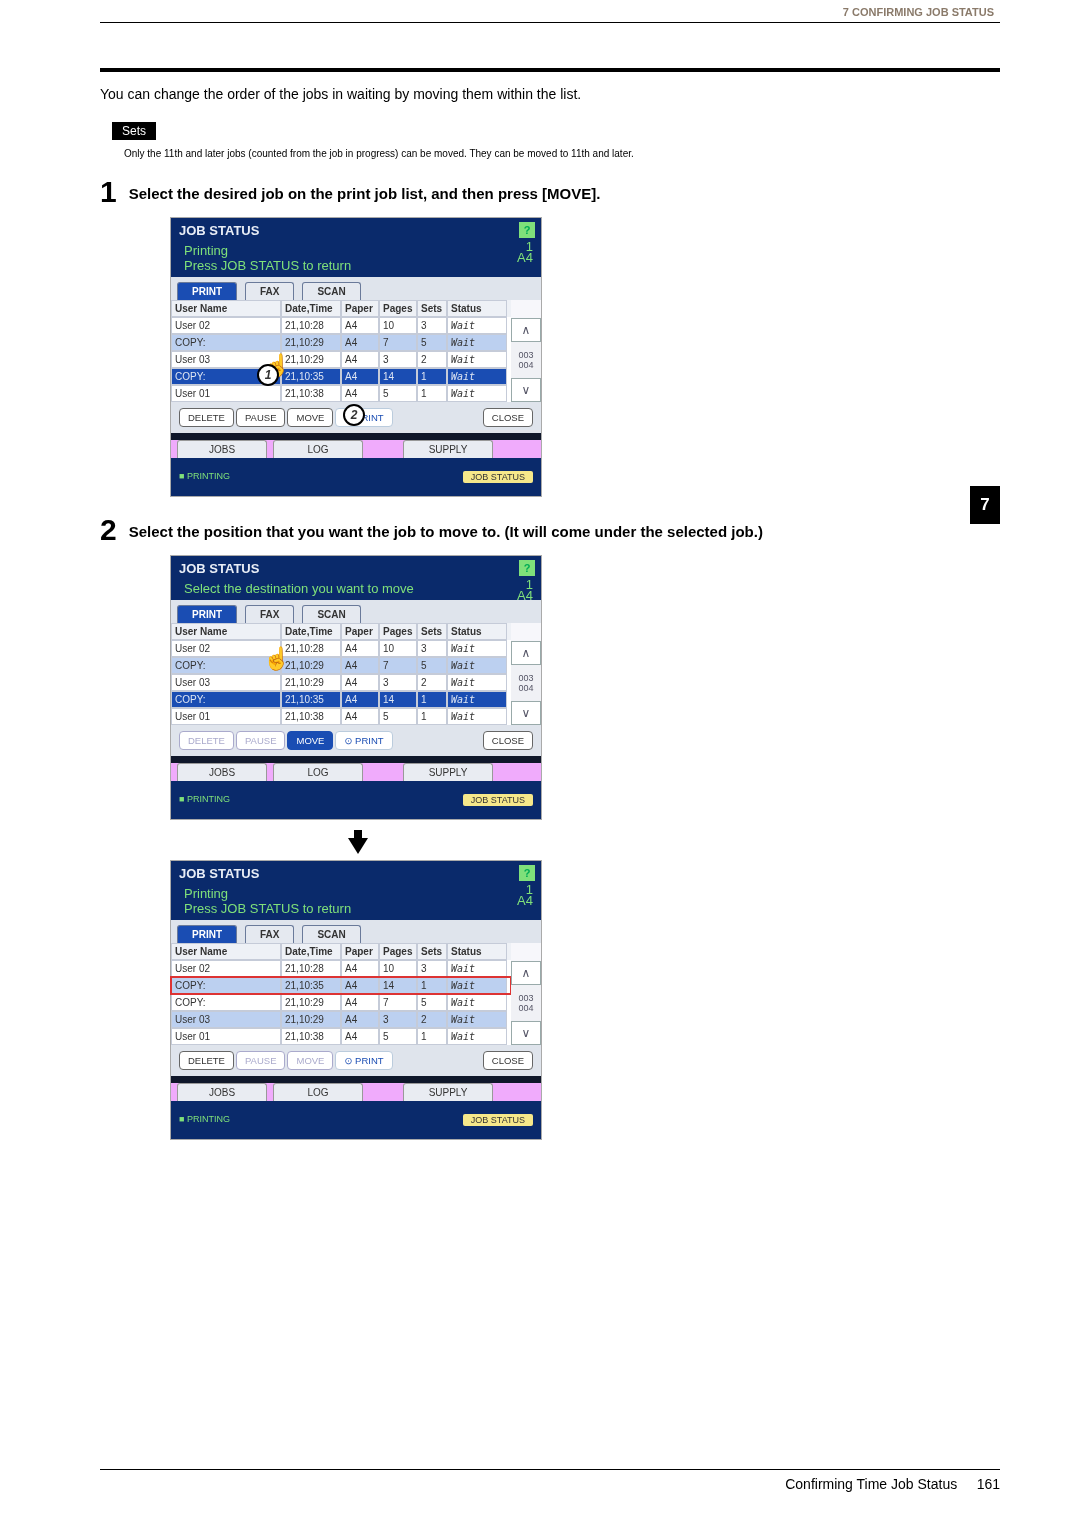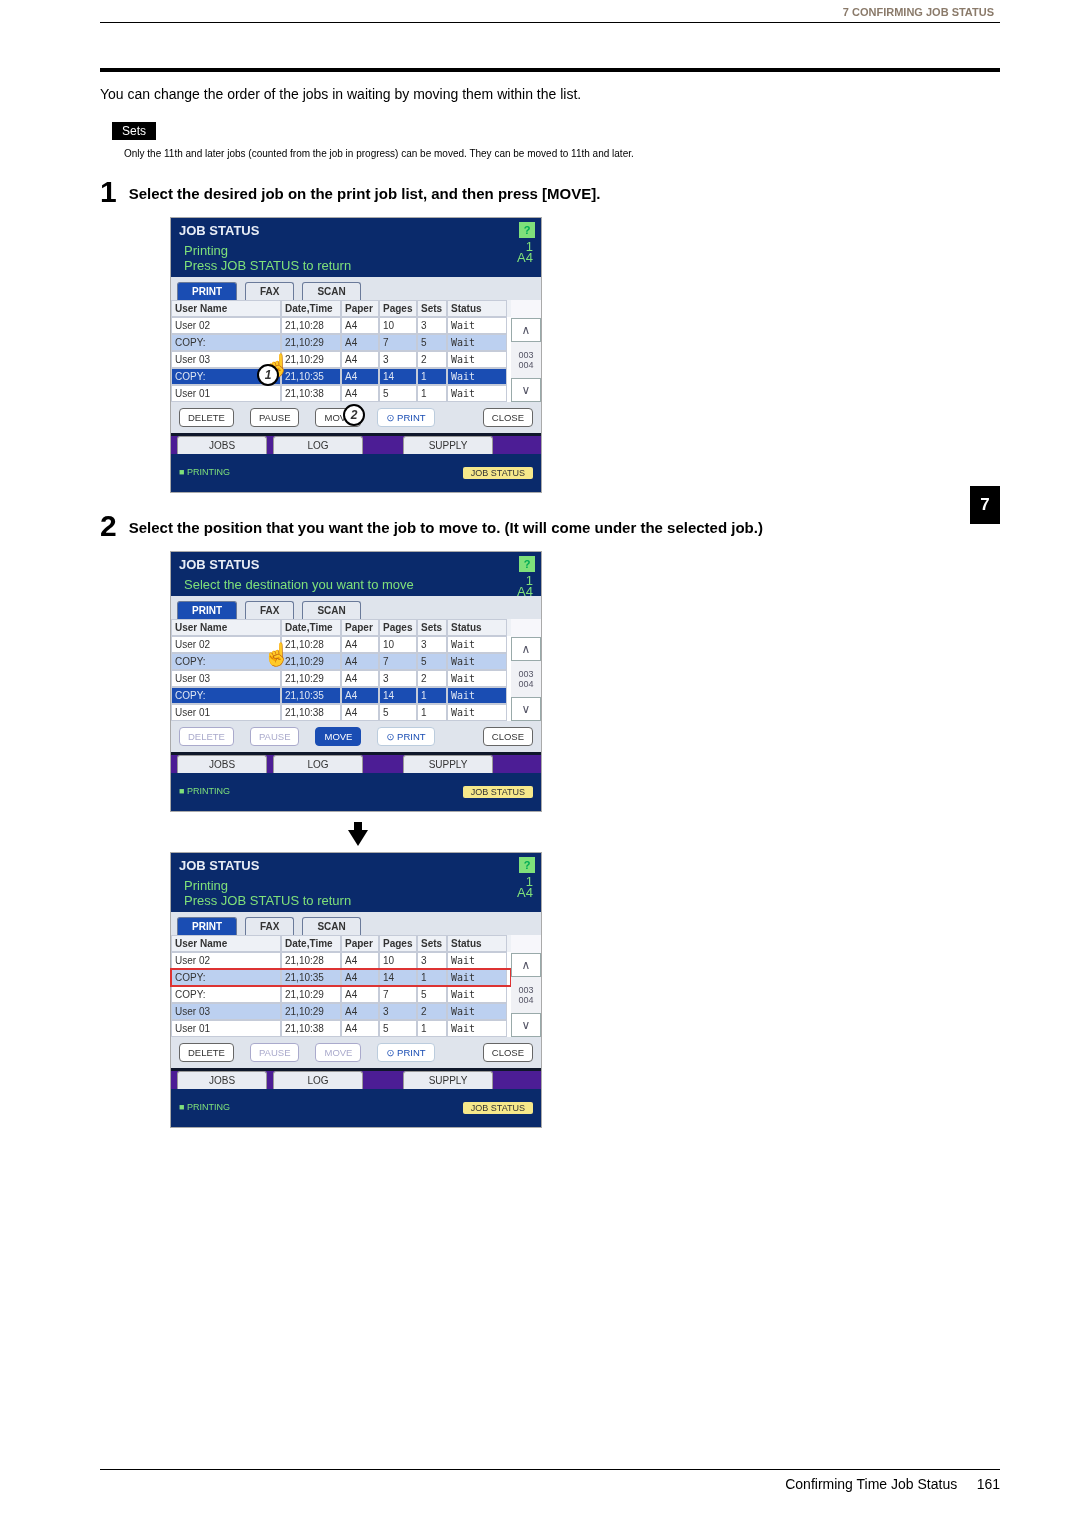--- a/index.html
+++ b/index.html
@@ -25,32 +25,32 @@
   .sub { background:#0a2a6b; color:#7fe07a; font-size:13px; padding:0 8px 4px 13px; position:relative;}
   .sub .cnt { position:absolute; right:8px; top:-2px; color:#7fe07a; text-align:right; line-height:11px;}
   .tabs { display:flex; padding:5px 6px 0 6px; gap:8px; background:#dfe4ec;}
   .tab { border:1px solid #6a7a9a; border-bottom:none; padding:3px 14px; font-size:10px; font-weight:bold; background:#e5e9f0; border-radius:3px 3px 0 0;}
   .tab.active { background:#1a4db3; color:#fff;}
   .thead, .row { display:grid; grid-template-columns: 110px 60px 38px 38px 30px 60px; font-size:10px;}
   .thead { background:#eef1f6; font-weight:bold;}
   .thead div, .row div { border:0.5px solid #c5cbd8; padding:2px 3px; overflow:hidden; white-space:nowrap;}
   .row.sel div { background:#1a4db3; color:#dfe6f3;}
   .row.sel2 div { background:#bcd0f0;}
-  .row .st { font-family: monospace; font-size:10px;}
+  .row .st { font-family: monospace; font-size:10px;font-style:italic;}
   .rows-wrap { display:flex;}
   .rows-left { flex:1;}
   .scroll-col { width:30px; display:flex; flex-direction:column; background:#f7f7fb;}
   .scroll-btn { flex:0 0 22px; border:1px solid #9aa; display:flex; align-items:center; justify-content:center; font-size:12px; color:#556; background:#fff;}
   .scroll-mid { flex:1; font-size:9px; text-align:center; color:#556; display:flex; flex-direction:column; justify-content:center; background:#f0f1f5;}
-  .btns { display:flex; gap:16px; padding:6px 8px; background:#dfe4ec; align-items:center;}
+  .btns { display:flex; gap:2px; padding:6px 8px; background:#dfe4ec; align-items:center;}
   .btn { border:1px solid #666; background:#fff; font-size:9.5px; padding:3px 8px; border-radius:4px; text-align:center;}
   .btn.dis { color:#aac; border-color:#aac;}
   .btn.blue { background:#1a4db3; color:#fff; border-color:#1a4db3;}
   .btn.disPrint { color:#1a4db3; border-color:#bcd;}
-  .sec-tabs { display:flex; background:#4c1d95; border-top:3px solid #0f172a;}
+  .sec-tabs { display:flex; background:#f0abfc; border-top:7px solid #0f172a;}
   .sec-tab { flex:0 0 88px; border:1px solid #999; border-bottom:none; padding:3px 0; font-size:10px; text-align:center; background:#e9ecf2; border-radius:3px 3px 0 0; margin-left:6px;}
   .foot-bar { background:#0a2a6b; display:flex; justify-content:space-between; padding:13px 8px; font-size:9px; color:#7fe07a;}
   .foot-bar .jbtn { background:#f6e88a; color:#333; padding:1px 8px; border-radius:2px; font-size:9px;}
   .cursor { position:absolute; font-size:22px; pointer-events:none;}
   .circ { position:absolute; width:18px; height:18px; border:2px solid #000; border-radius:50%; background:#fff; font-size:12px; font-weight:bold; display:flex; align-items:center; justify-content:center; font-style:italic;}
   .shot { position:relative;}
   .arrow-down { width:0; height:0; border-left:10px solid transparent; border-right:10px solid transparent; border-top:16px solid #000; margin:6px auto 6px 248px; position:relative;}
   .arrow-down::before{ content:""; position:absolute; top:-24px; left:-4px; width:8px; height:10px; background:#000;}
   .row.redbox { outline:2px solid #d33; outline-offset:-1px;}
 </style>

